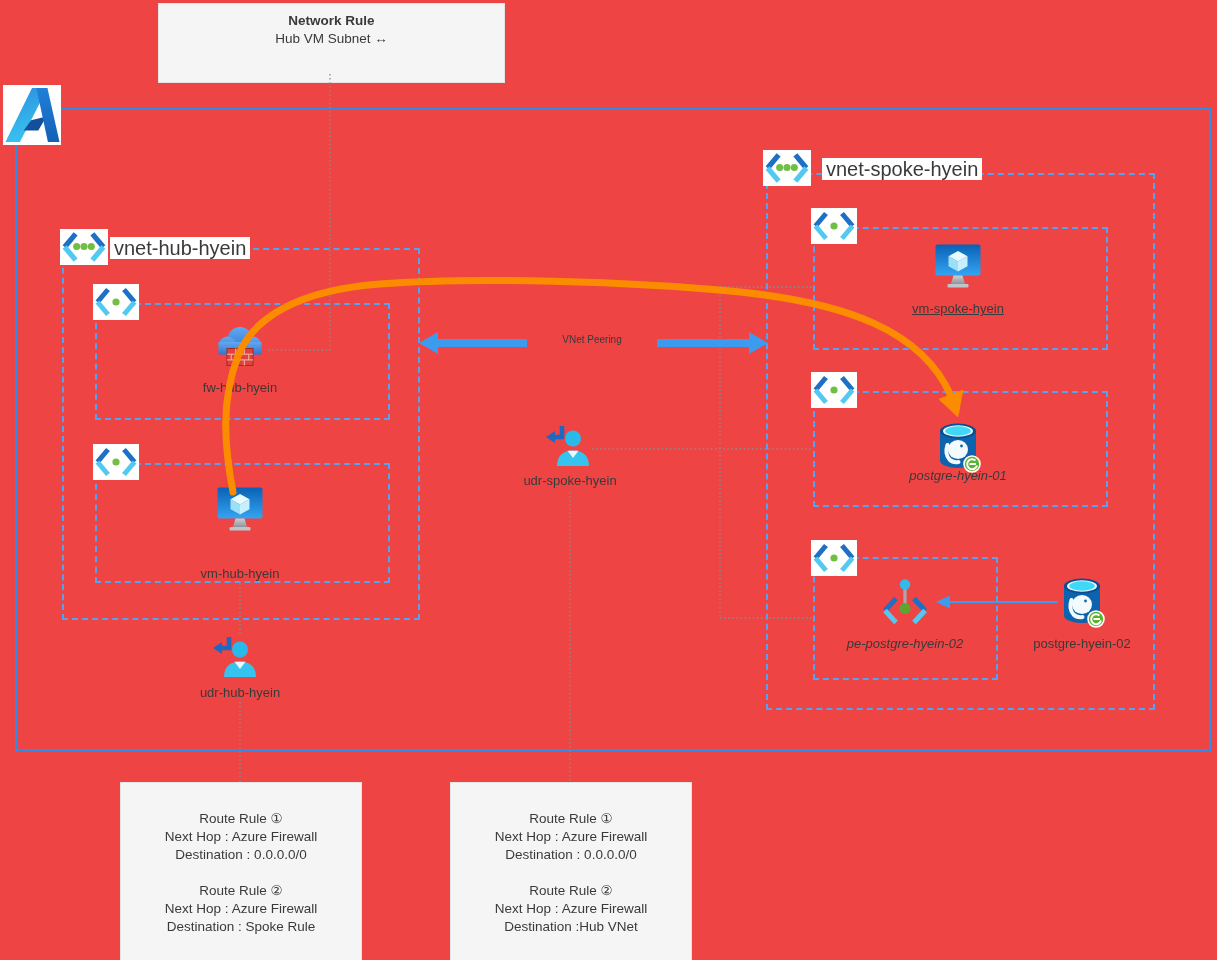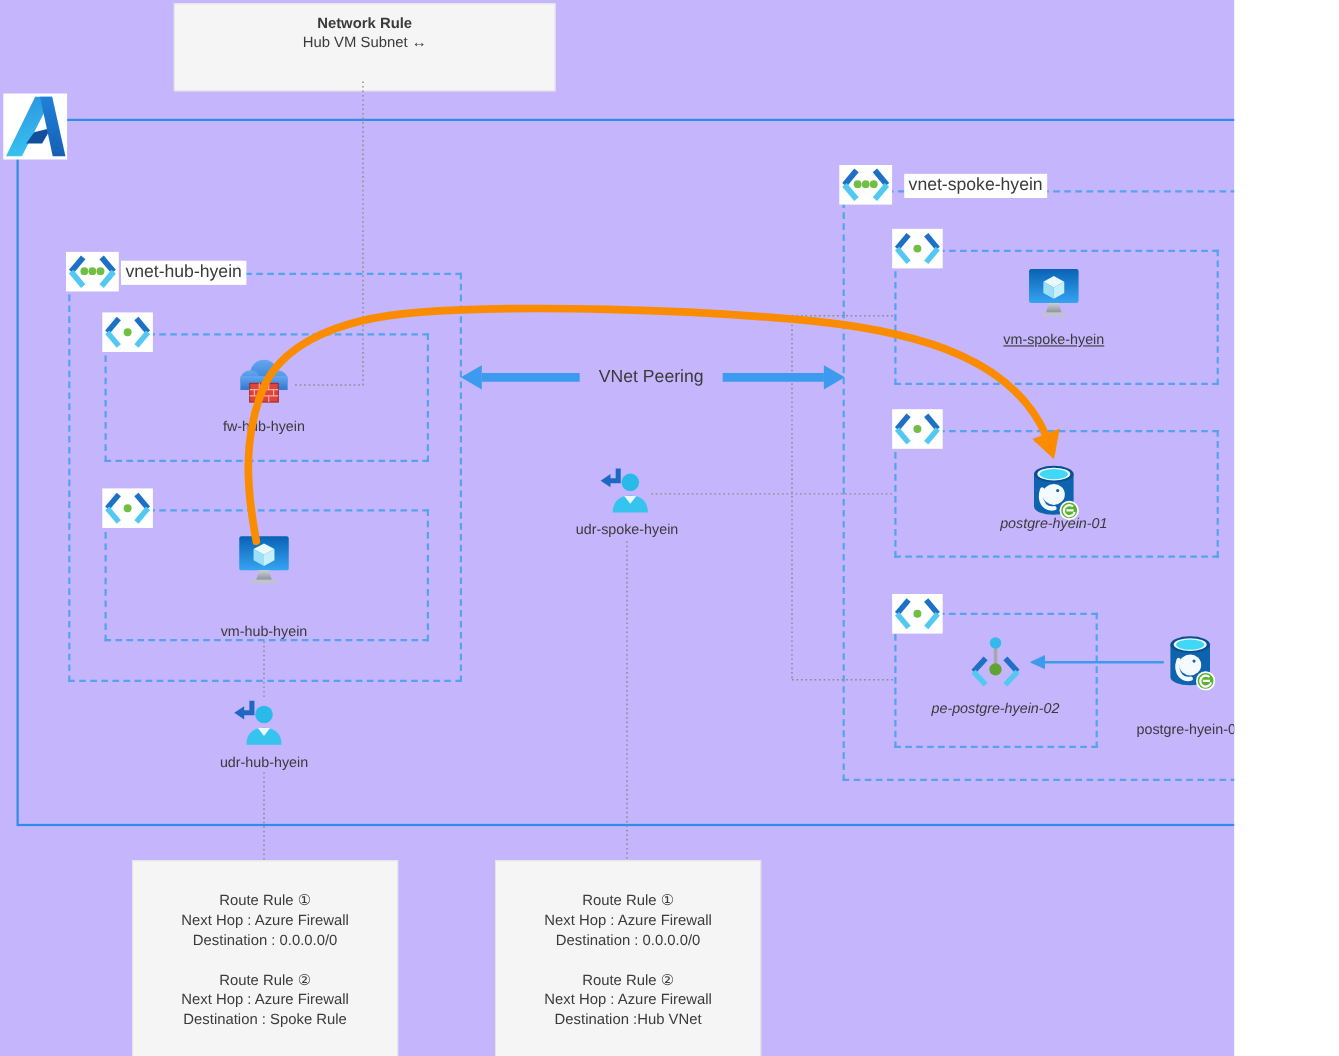--- a/index.html
+++ b/index.html
@@ -1,32 +1,32 @@
 <!DOCTYPE html>
 <html><head>
 <meta charset="utf-8">
 <style>
   html,body{margin:0;padding:0;background:#fff;}
-  #canvas{position:relative;width:1122px;height:960px;background:#c4b5fd;overflow:hidden;
+  #canvas{position:relative;width:1217px;height:960px;background:#ef4444;overflow:hidden;
           font-family:"Liberation Sans", sans-serif;color:#3a3a3a;}
   .box-solid{position:absolute;border:2px solid #2f8ce8;z-index:0;}
   .box-vnet{position:absolute;border:2px dashed #55a2f0;z-index:1;}
   .box-subnet{position:absolute;border:2px dashed #55a2f0;z-index:2;}
   .note-box{position:absolute;background:#f5f5f5;border:1px solid #e4e4e4;z-index:3;
             font-size:13.5px;line-height:18px;text-align:center;color:#3a3a3a;}
   .note-title{font-weight:bold;}
   .rr-gap{height:18px;}
   .icon{position:absolute;z-index:4;background:#ffffff;display:flex;align-items:center;justify-content:center;}
   .icon.nobg{background:transparent;}
   .lbl{position:absolute;z-index:5;font-size:13px;text-align:center;color:#3a3a3a;white-space:nowrap;}
-  .lbl-vnet{position:absolute;z-index:5;font-size:16px;color:#3a3a3a;background:#fff;
+  .lbl-vnet{position:absolute;z-index:5;font-size:20px;color:#3a3a3a;background:#fff;
             padding:0 4px;line-height:22px;white-space:nowrap;}
   #connectors{position:absolute;left:0;top:0;z-index:7;pointer-events:none;}
   #logo{z-index:8;}
-  .peering-lbl{position:absolute;z-index:6;font-size:16px;color:#3a3a3a;text-align:center;white-space:nowrap;}
+  .peering-lbl{position:absolute;z-index:6;font-size:10px;color:#3a3a3a;text-align:center;white-space:nowrap;}
 </style>
 </head>
 <body>
 
 <div id="canvas">
 
   <svg width="0" height="0" style="position:absolute" aria-hidden="true">
     <defs>
       <linearGradient id="vmG" x1="0" y1="0" x2="0" y2="1">
         <stop offset="0" stop-color="#0961B4"></stop>
@@ -257,21 +257,21 @@
         <use href="#sym-pe"></use>
       </svg>
   </div>
   <div class="lbl" style="left:825px;top:636px;width:160px;font-style:italic;">pe-postgre-hyein-02</div>
 
   <div class="icon nobg" style="left:1057px;top:576px;width:50px;height:52px;">
     <svg width="50" height="52">
         <use href="#sym-pg"></use>
       </svg>
   </div>
-  <div class="lbl" style="left:1002px;top:636px;width:160px;margin-top:19px;">postgre-hyein-02</div>
+  <div class="lbl" style="left:1002px;top:636px;width:160px;">postgre-hyein-02</div>
 
   <div class="icon nobg" style="left:545px;top:425px;width:50px;height:46px;">
     <svg width="50" height="46">
         <use href="#sym-udr"></use>
       </svg>
   </div>
   <div class="lbl" style="left:490px;top:473px;width:160px;">udr-spoke-hyein</div>
 
   <div class="peering-lbl" style="left:530px;top:334px;width:124px;">VNet Peering</div>
 

